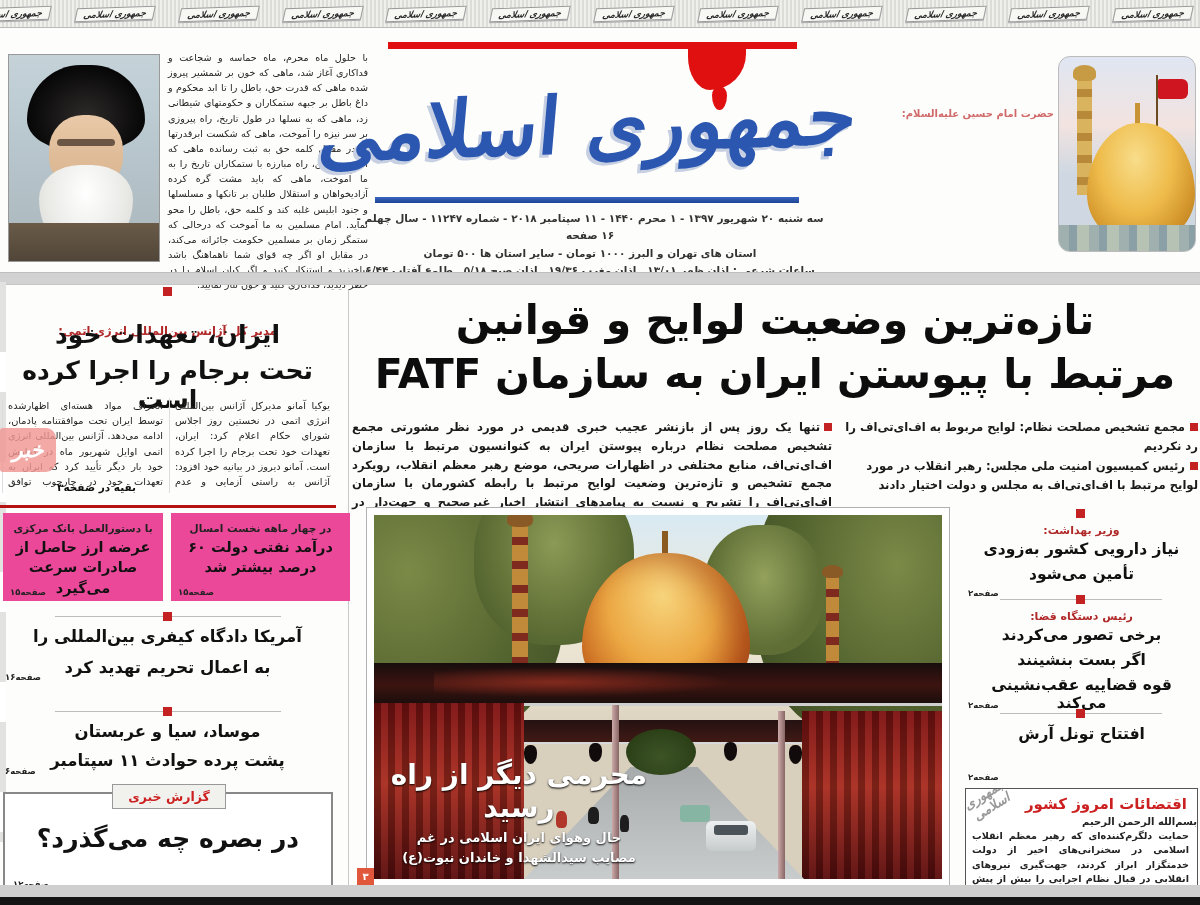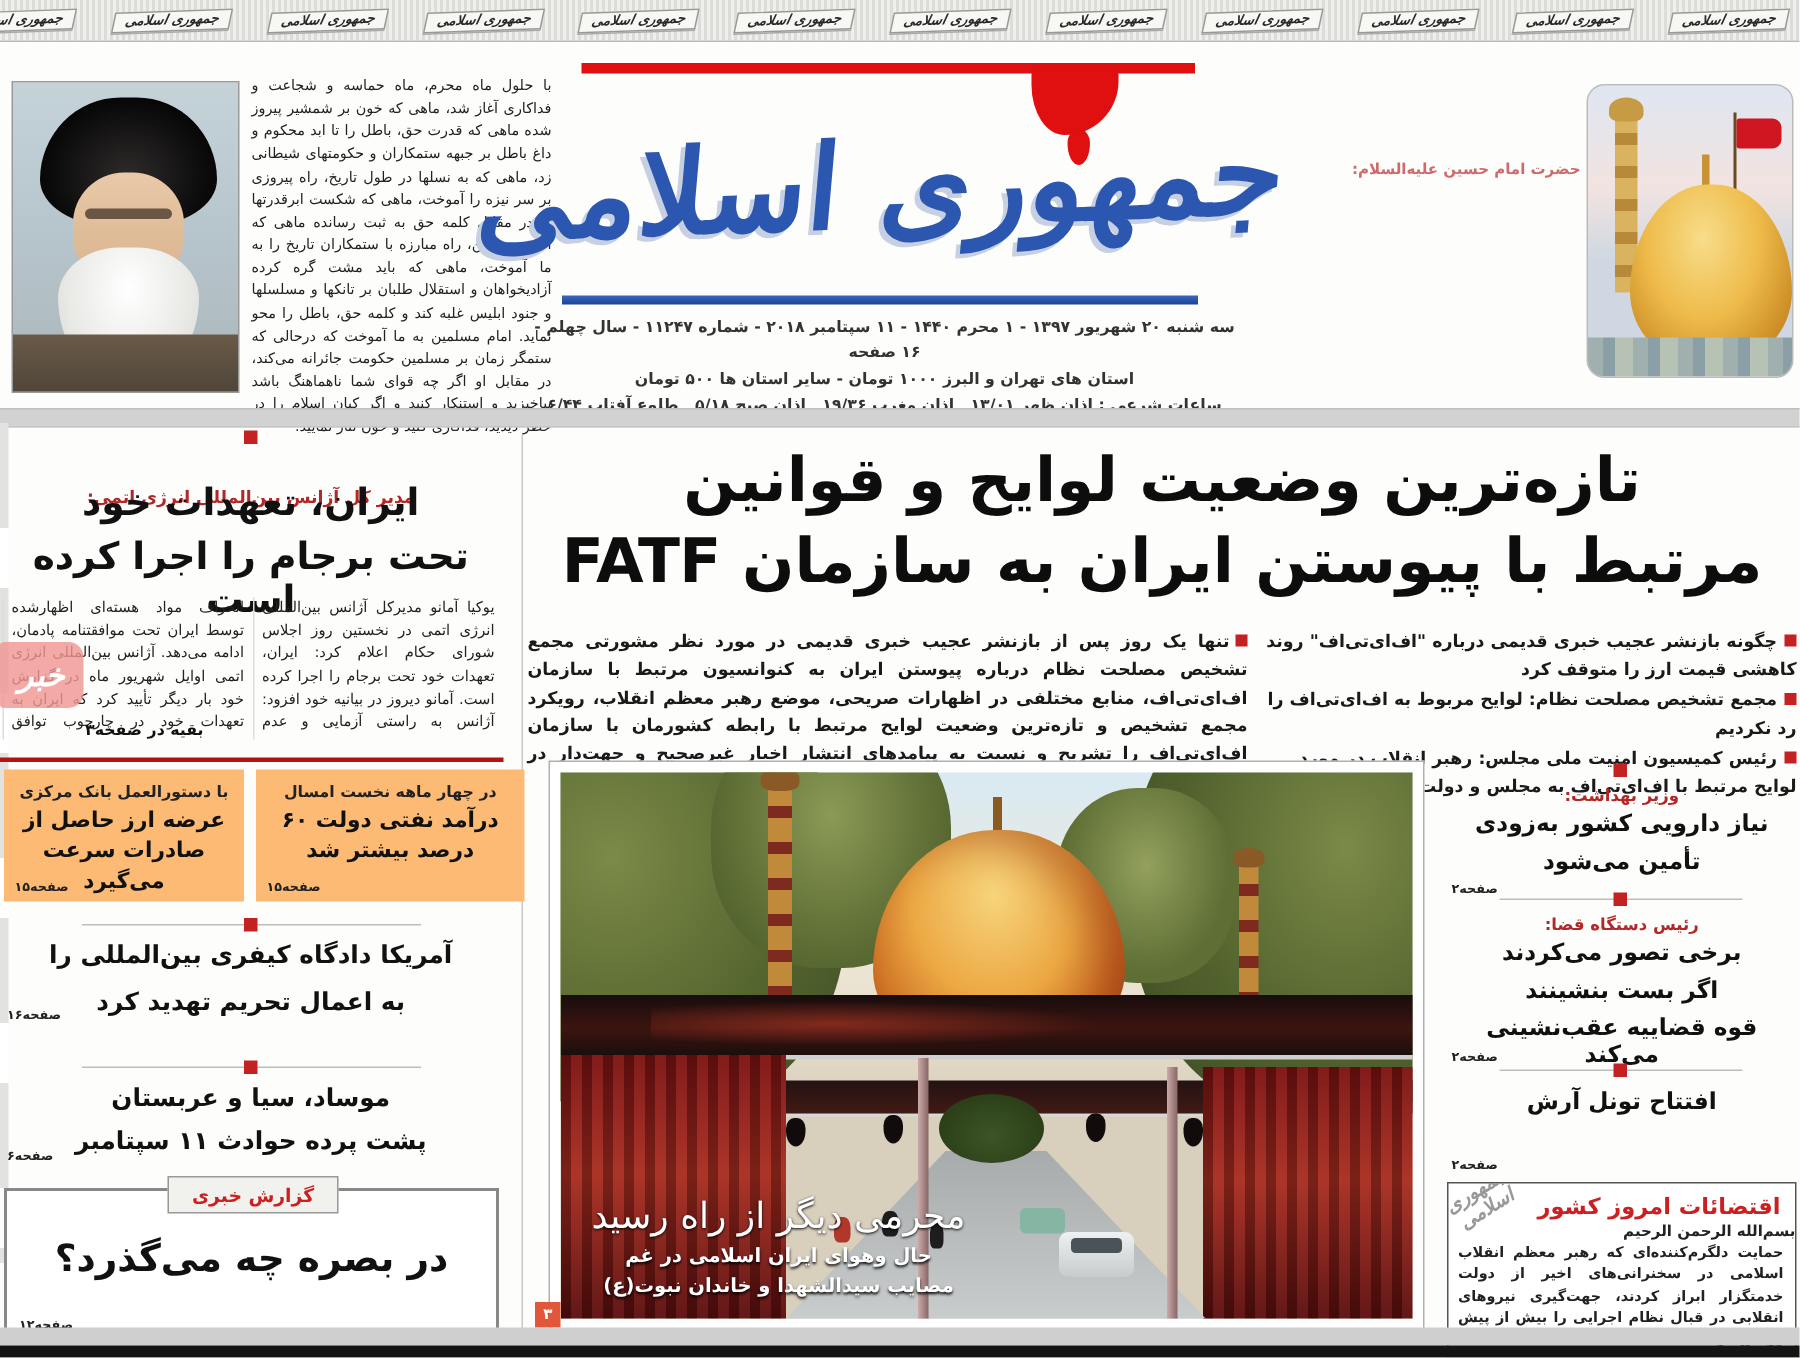--- a/index.html
+++ b/index.html
@@ -71,21 +71,21 @@
   .divline { height:1px; background:#bdbdbd; }
   .kicker { text-align:center; font-size:11.5px; font-weight:bold; color:#b02828;margin-top:24px; }
   .iaea-h { left:0; width:335px; text-align:center; font-size:25px; font-weight:bold; color:#111; }
   .iaea-body { left:8px; top:398px; width:322px; height:95px; column-count:2; column-gap:12px; column-rule:1px solid #ddd;
      font-size:9.8px; line-height:1.55; text-align:justify; color:#222; }
   .continuation { left:57px; top:481px; font-size:10.5px; font-weight:bold; color:#111; }
   .khabar-stamp { left:0px; top:428px; width:56px; height:44px; background:rgba(240,150,146,0.82);
      color:#fff; font-size:21px; font-weight:bold; font-style:italic; display:flex; align-items:center; justify-content:center;
      border-radius:3px 10px 10px 3px; }
   .red-rule { left:0; top:505px; width:336px; height:3px; background:#b51212; }
-  .gray-box { top:513px; height:88px; background:#fdba74; padding-top:9px; }
+  .gray-box { top:513px; height:88px; background:#ec4899; padding-top:9px; }
   .gray-box .bk { font-size:10.5px; font-weight:bold; color:#222; text-align:center; }
   .gray-box .bt { font-size:14.5px; font-weight:bold; color:#111; text-align:center; line-height:1.4; margin-top:3px; padding:0 6px; }
   .page-ref { font-size:8.5px; font-weight:bold; color:#222; }
   .brief-title { width:335px; text-align:center; font-size:16.5px; font-weight:bold; color:#111; line-height:1.0; }
   .basra-box { left:3px; top:792px; width:330px; height:104px; border:2px solid #888; background:#fff; }
   .basra-label { left:112px; top:784px; width:114px; height:25px; background:#f1f1ee; border:1px solid #999;
      display:flex; align-items:center; justify-content:center; font-size:12.5px; font-weight:bold; color:#cc2020; }
   .basra-title { left:3px; top:824px; width:330px; text-align:center; font-size:25px; font-weight:bold; color:#111; }
 
   
@@ -121,21 +121,21 @@
      clip-path:polygon(38% 0,62% 0,100% 100%,0 100%); background:linear-gradient(180deg,#a7abac,#c9cccc); }
   .palm { position:absolute; left:252px; top:214px; width:70px; height:46px; background:radial-gradient(at 50% 60%,#3c5426,#2c4018 70%); border-radius:50%; }
   .car-w { position:absolute; left:332px; top:306px; width:50px; height:30px; background:linear-gradient(180deg,#eef1f1,#c6cbcc); border-radius:6px; }
   .car-w .win { position:absolute; left:8px; top:4px; width:34px; height:10px; background:#4a5458; border-radius:3px; }
   .car-t { position:absolute; left:306px; top:290px; width:30px; height:17px; background:#86b5a4; border-radius:4px; }
   .rider { position:absolute; width:11px; height:17px; background:#1d1d1d; border-radius:40% 40% 30% 30%; }
   .r1 { left:182px; top:296px; background:#b0372a; }
   .r2 { left:214px; top:292px; }
   .r3 { left:246px; top:300px; width:9px; }
   .caption { position:absolute; left:14px; bottom:12px; width:262px; text-align:center; color:#fff; }
-  .caption .ct { font-size:24px; font-weight:normal; text-shadow:0 1px 2px #000; }
+  .caption .ct { font-size:28px; font-weight:bold; text-shadow:0 1px 2px #000; }
   .caption .cs { font-size:13px; font-weight:bold; line-height:1.5; margin-top:4px; text-shadow:0 1px 2px #000; }
   .photo-badge { left:357px; top:868px; width:17px; height:17px; background:#e0573c; color:#fff;
      display:flex; align-items:center; justify-content:center; font-size:10px; font-weight:bold; }
 
   
   .rc-title { width:233px; text-align:center; font-size:15.5px; font-weight:bold; color:#111; line-height:1.15; }
   .rc-kicker { width:233px; text-align:center; font-size:11px; font-weight:bold; color:#b02828; }
   .edit-box { left:965px; top:788px; width:233px; height:117px; border:1px solid #555; background:#fff; overflow:hidden; }
   .edit-title { text-align:right; padding:6px 10px 2px 0; font-size:15px; font-weight:bold; color:#cc2020; }
   .edit-basmala { font-size:10px; font-weight:bold; color:#222; margin-top:1px; }
@@ -202,21 +202,20 @@
 
   <div class="abs band"></div>
   <div class="abs edge-strip"></div>
 
   <div class="abs lead-h1">تازه‌ترین وضعیت لوایح و قوانین</div>
   <div class="abs lead-h2">مرتبط با پیوستن ایران به سازمان FATF</div>
   <div class="abs lede">
     <span class="sq"></span><span>تنها یک روز پس از بازنشر عجیب خبری قدیمی در مورد نظر مشورتی مجمع تشخیص مصلحت نظام درباره پیوستن ایران به کنوانسیون مرتبط با سازمان اف‌ای‌تی‌اف، منابع مختلفی در اظهارات صریحی، موضع رهبر معظم انقلاب، رویکرد مجمع تشخیص و تازه‌ترین وضعیت لوایح مرتبط با رابطه کشورمان با سازمان اف‌ای‌تی‌اف را تشریح و نسبت به پیامدهای انتشار اخبار غیرصحیح و جهت‌دار در بازارهای مالی به خصوص بازار ارز ابراز نگرانی کردند</span><span class="lede-page">صفحه۳</span>
   </div>
   <div class="abs bullets">
-    <div class="bullet"><span class="sq"></span><span>چگونه بازنشر عجیب خبری قدیمی درباره "اف‌ای‌تی‌اف" روند کاهشی قیمت ارز را متوقف کرد</span></div>
     <div class="bullet"><span class="sq"></span><span>مجمع تشخیص مصلحت نظام: لوایح مربوط به اف‌ای‌تی‌اف را رد نکردیم</span></div>
     <div class="bullet"><span class="sq"></span><span>رئیس کمیسیون امنیت ملی مجلس: رهبر انقلاب در مورد لوایح مرتبط با اف‌ای‌تی‌اف به مجلس و دولت اختیار دادند</span></div>
   </div>
 
   <div class="abs vline" style="left:348px; top:290px; height:600px;"></div>
 
   <div class="abs marker" style="left:163px; top:287px;"></div>
   <div class="abs kicker" style="left:0; top:300px; width:335px;">مدیر کل آژانس بین‌المللی انرژی اتمی:</div>
   <div class="abs iaea-h" style="top:320px;">ایران، تعهدات خود</div>
   <div class="abs iaea-h" style="top:356px;">تحت برجام را اجرا کرده است</div>

